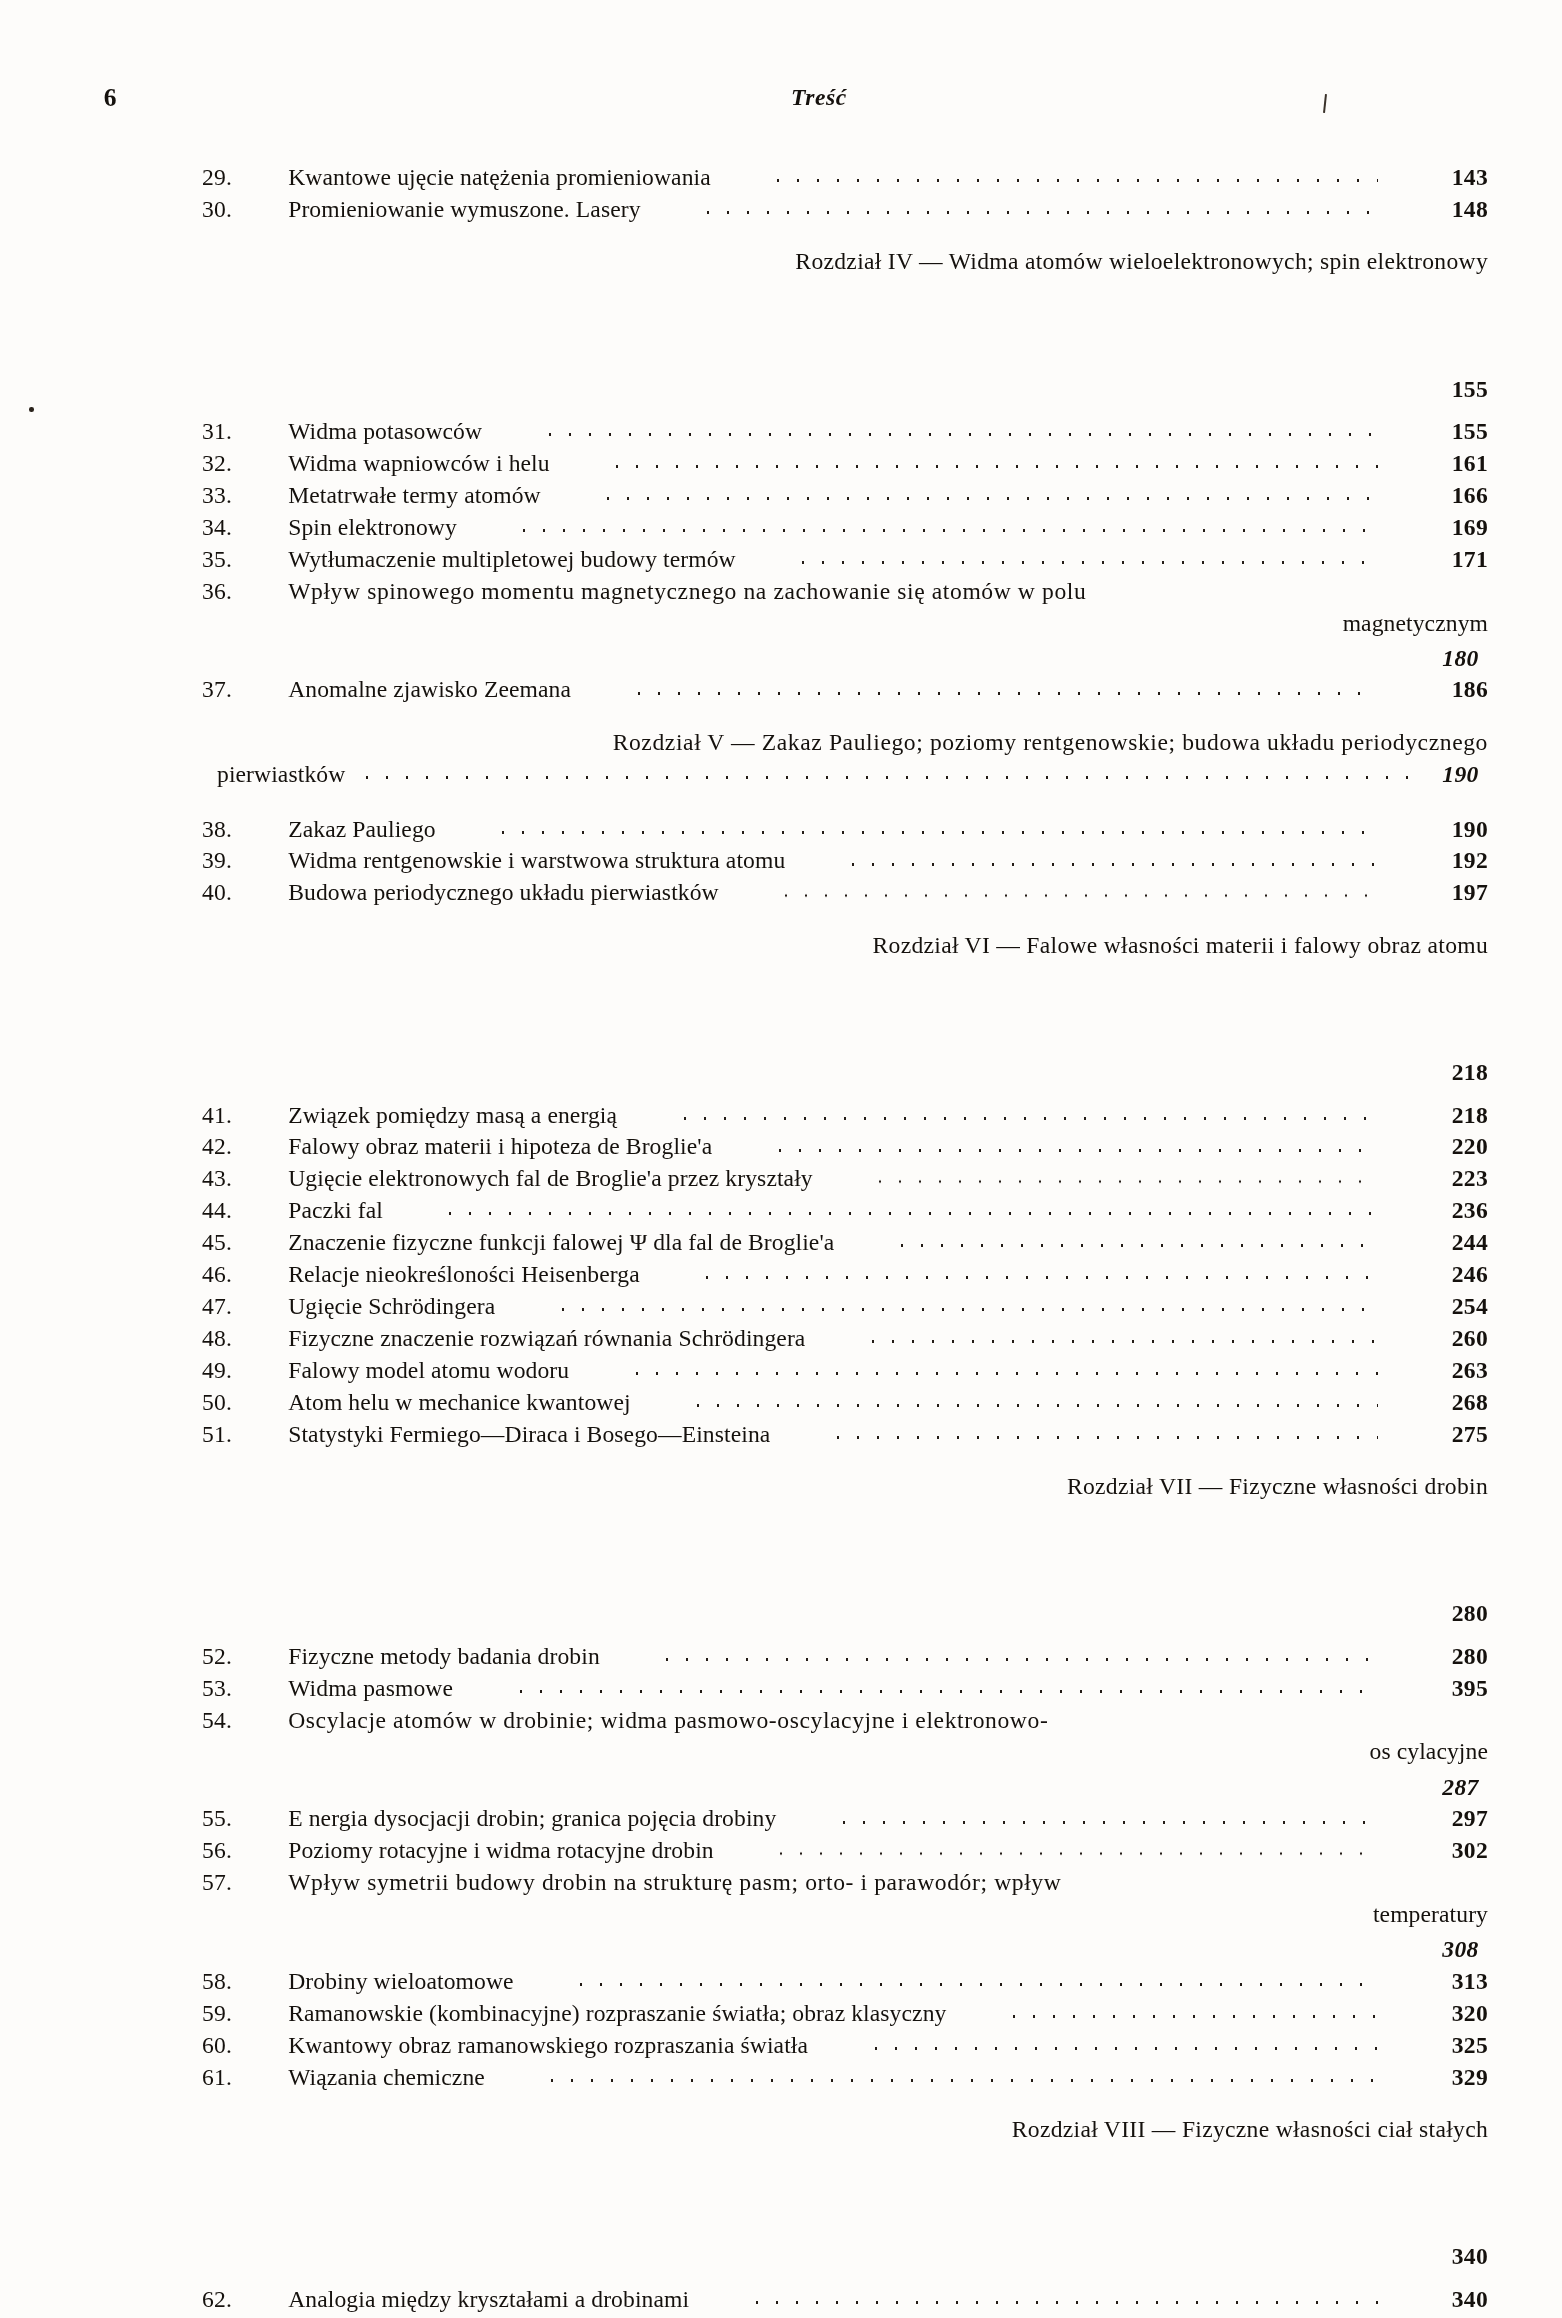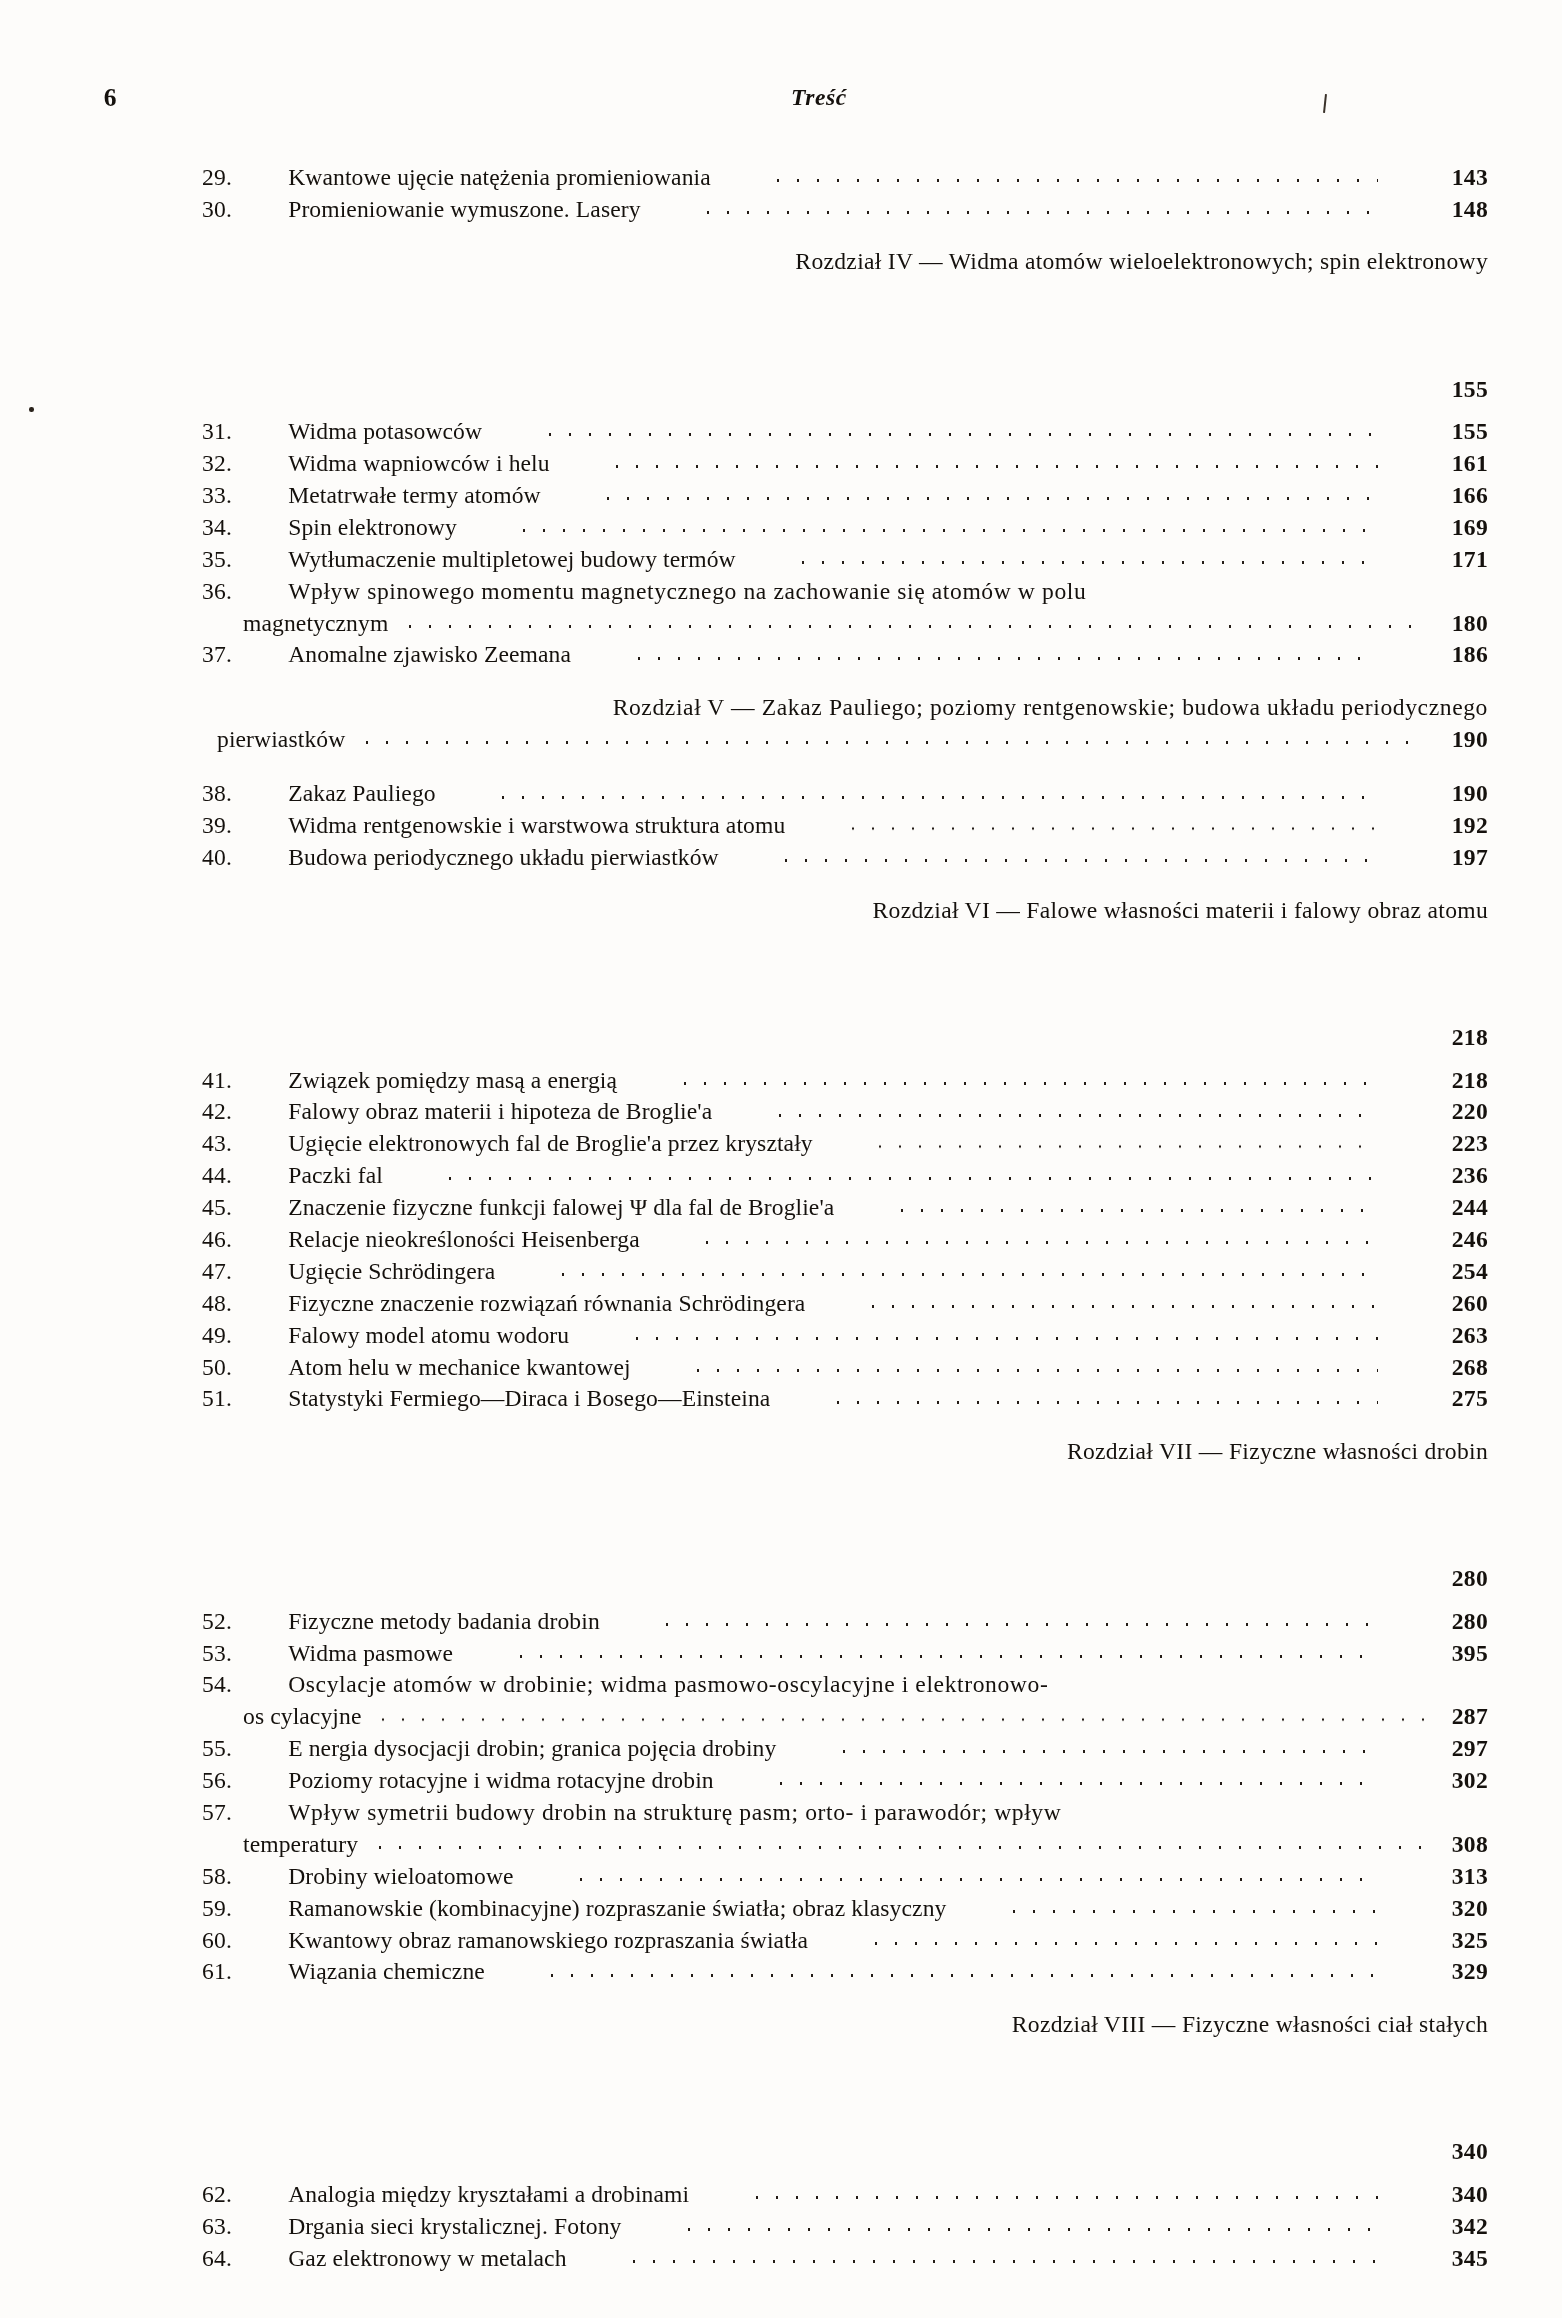--- a/index.html
+++ b/index.html
@@ -125,25 +125,26 @@
     margin: 0 9px 6.4px 11.5px;
     height: 5.1px;
     background-image: radial-gradient(circle, #241c16 1.3px, rgba(0,0,0,0) 1.4px);
     background-size: 20px 5.1px;
     background-position: left bottom;
     background-repeat: repeat-x;
   }
   .cont .page-no {
     flex: 0 0 auto;
     width: 55px;
-    text-align: right;
+    text-align: center;
     font-weight: bold;
     letter-spacing: 0.3px;
-  }
-  .cont.item-cont { padding-left: 147px; }
+    font-style: italic;
+  }
+  .cont.item-cont { padding-left: 147px; flex-direction: column; }
   .cont.section-cont { padding-left: 121px; margin-bottom: 31px; }
 
   
   .wide .title { letter-spacing: 0.6px; }
 
   .stray-dot {
     position: absolute;
     left: 29px;
     top: 407px;
     width: 4.5px; height: 4.5px;

